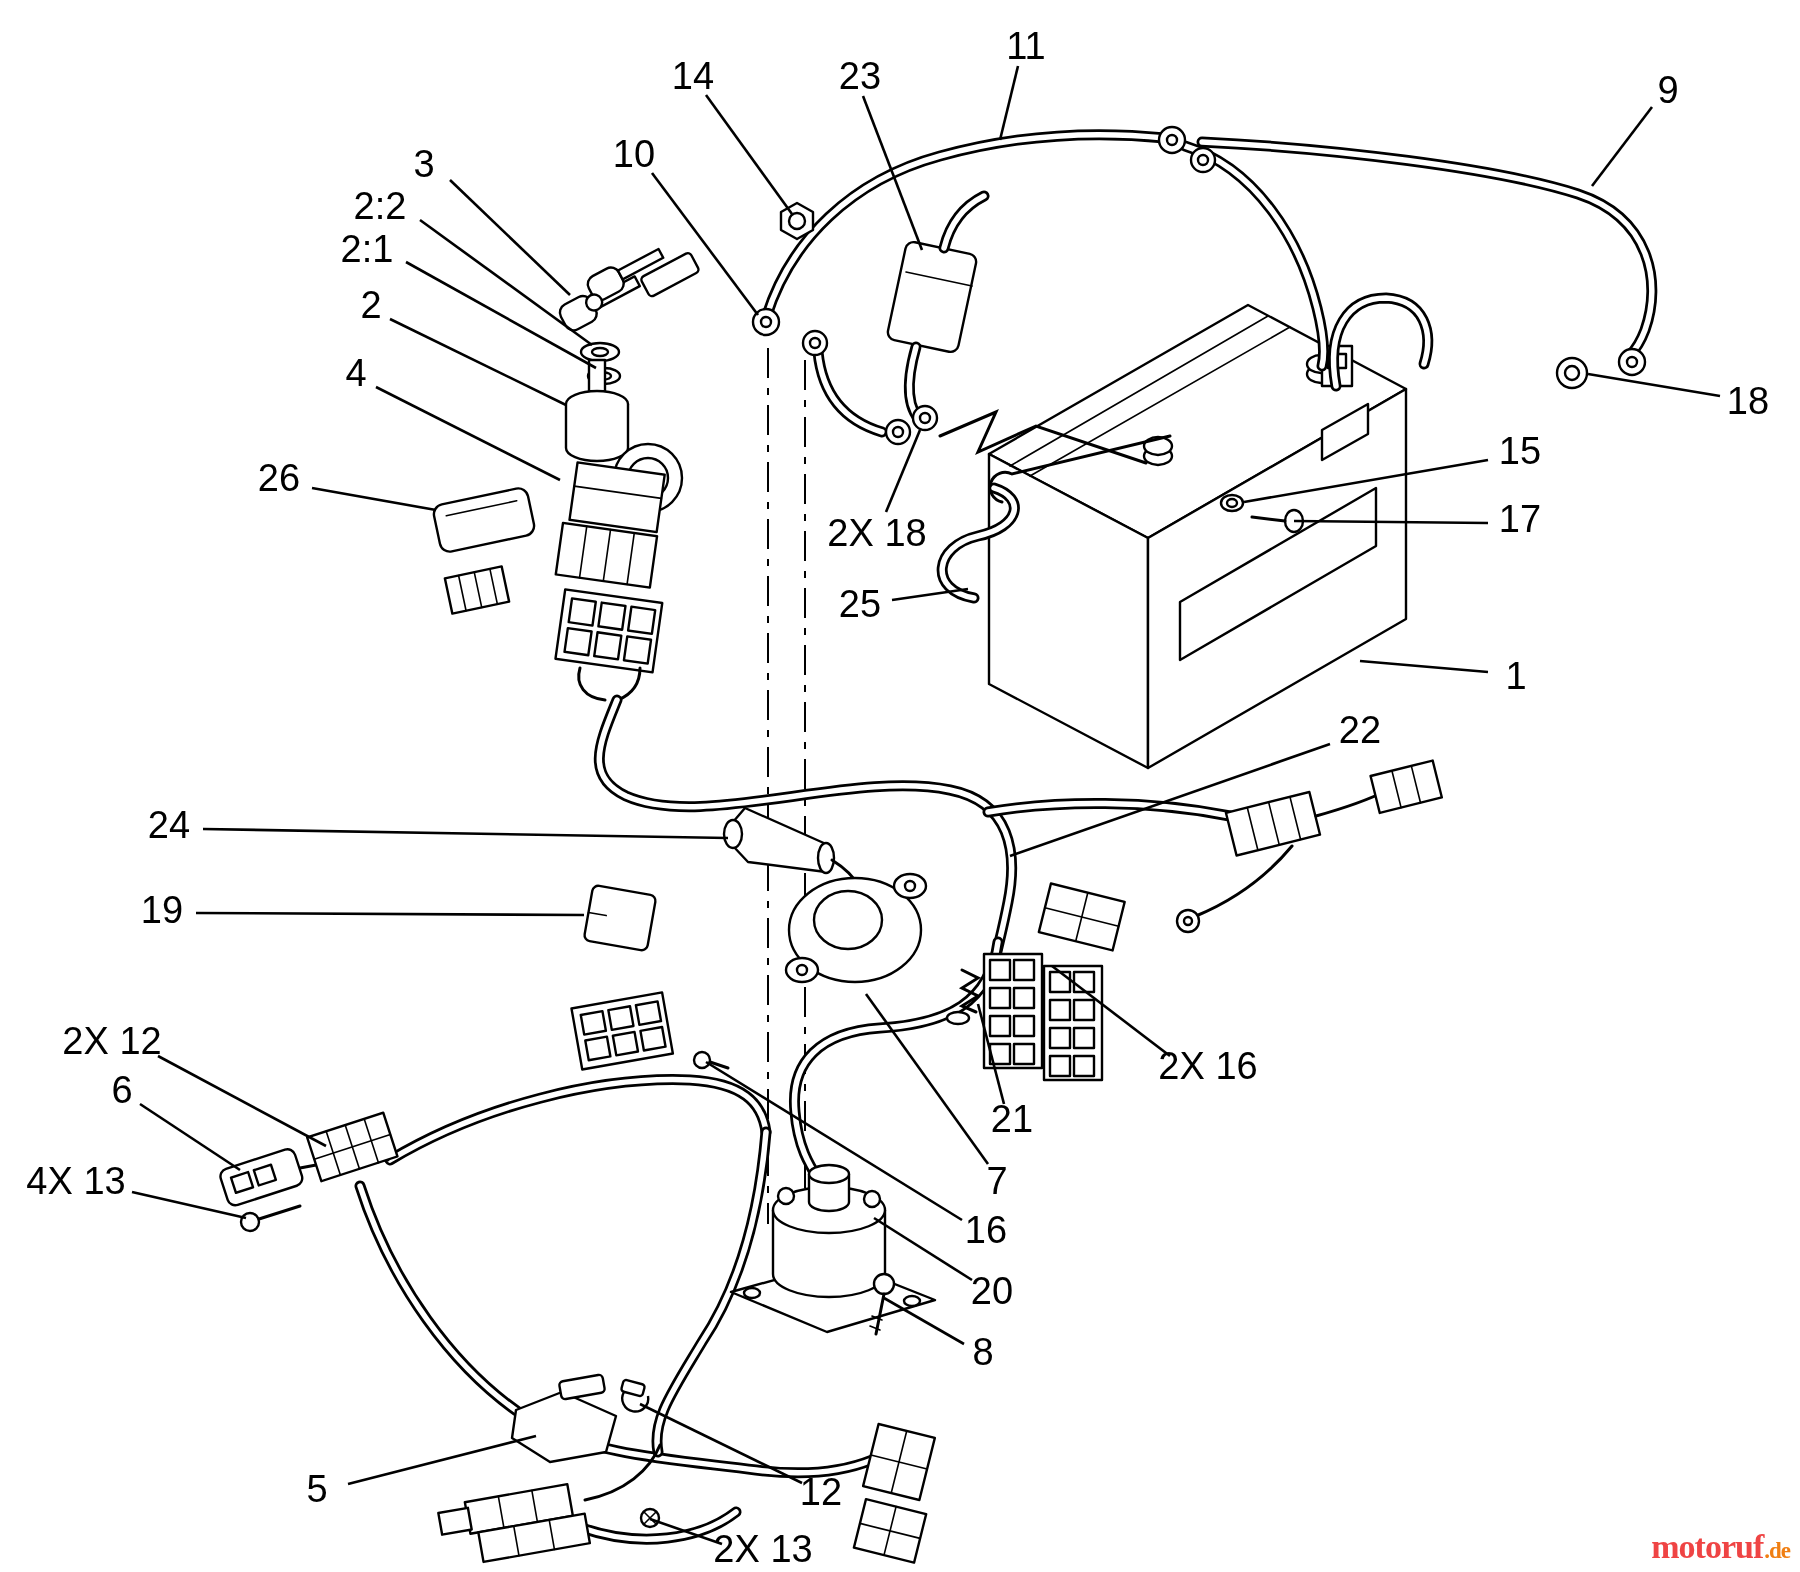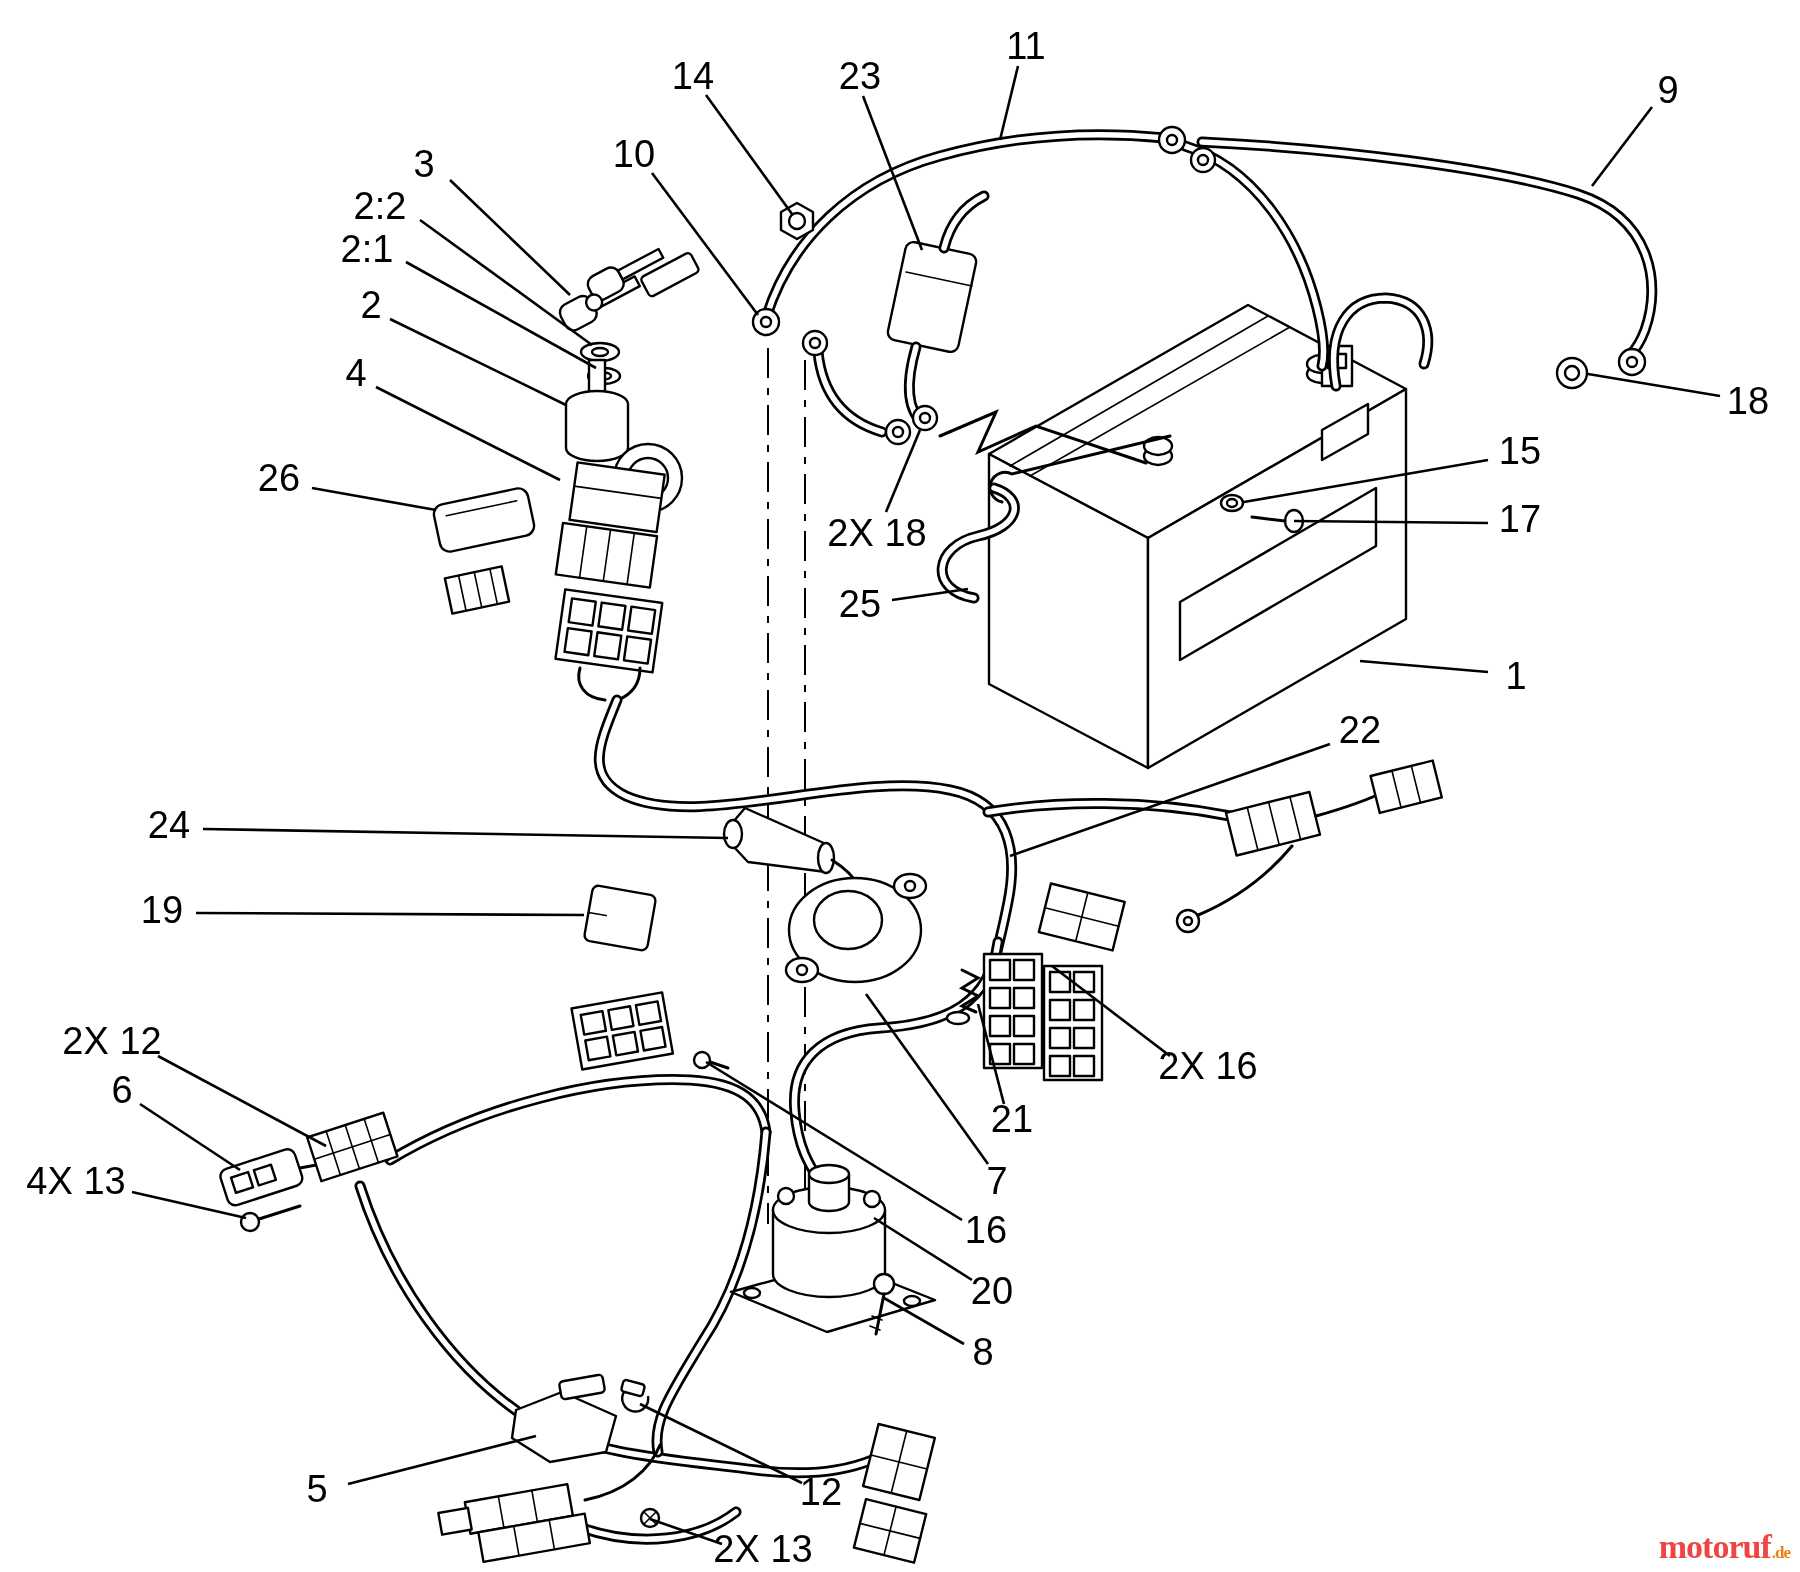--- a/index.html
+++ b/index.html
@@ -31,21 +31,21 @@
     position:absolute;
     right:10px; bottom:6px;
     font-family:"Liberation Serif", serif;
     font-weight:bold;
     font-size:34px;
     letter-spacing:-1px;
     white-space:nowrap;
     user-select:none;
   }
   .watermark .tld {
-    font-size:17px;
+    font-size:23px;
     font-weight:bold;
     margin-left:1px;
   }
 </style>
 </head>
 <body>
 
 <div class="stage">
 
 <svg viewBox="0 0 1800 1572" width="1800" height="1572">

